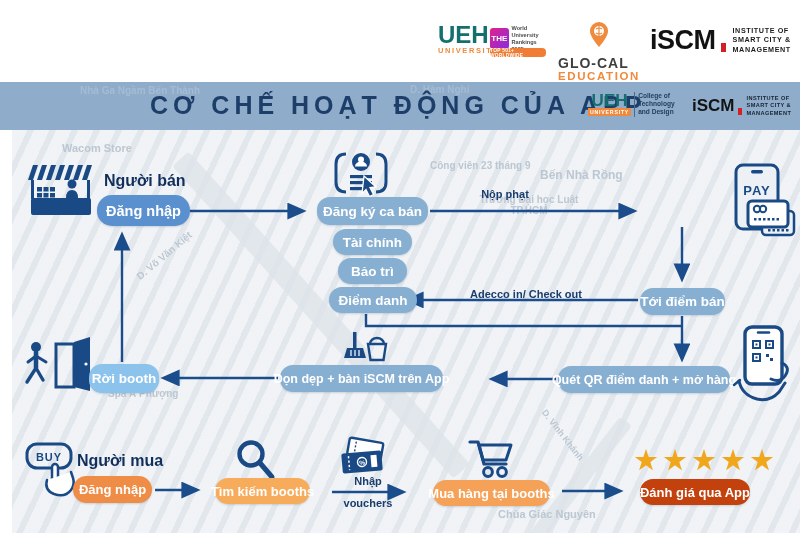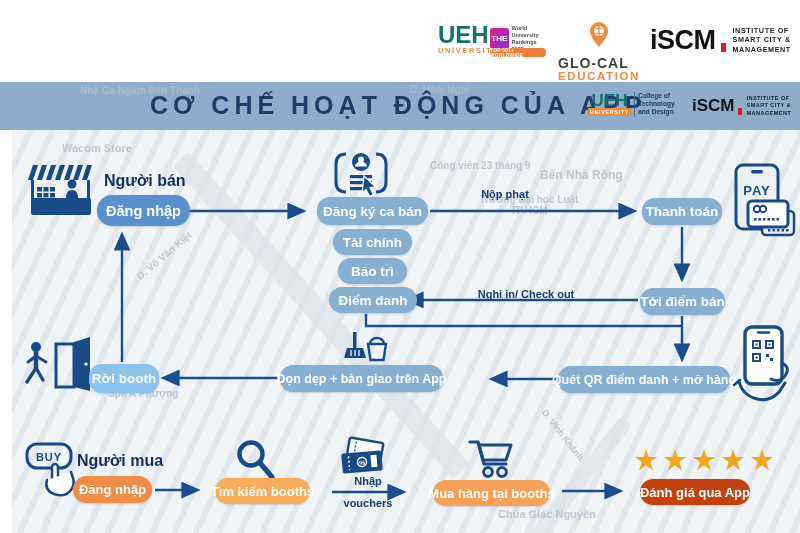--- a/index.html
+++ b/index.html
@@ -206,21 +206,20 @@
       <path d="M34,26 l12,11 -6,.5 3.5,7 -4,2 -3.5,-7 -4,4 z" fill="#1a4a85" stroke="#fff" stroke-width="1.3"></path>
     </svg>
   </span>
 
   <div class="node n-blue" style="left:317px; top:197px; width:111px; height:28px;">Đăng ký ca bán</div>
   <div class="node n-blue" style="left:333px; top:229px; width:79px; height:26px;">Tài chính</div>
   <div class="node n-blue" style="left:329px; top:287px; width:88px; height:26px;">Điểm danh</div>
   <div class="node n-blue" style="left:338px; top:258px; width:69px; height:26px;">Bảo trì</div>
 
   <div class="edge-label" style="left:445px; top:188px; width:120px;">Nộp phạt</div>
-  <div class="node n-blue" style="left:642px; top:198px; width:80px; height:27px;">Thanh toán</div>
 
   <span class="icon" style="left:720px; top:163px;">
     <svg width="76" height="80" viewBox="0 0 76 80">
       <rect x="16" y="2" width="42" height="64" rx="7" fill="#edf1f5" stroke="#1a4a85" stroke-width="3"></rect>
       <rect x="31" y="7" width="12" height="3.5" rx="1.7" fill="#1a4a85"></rect>
       <text x="37" y="32" text-anchor="middle" font-size="13" font-weight="bold" fill="#1a4a85" letter-spacing="1">PAY</text>
       <rect x="42" y="48" width="32" height="24" rx="4" fill="#edf1f5" stroke="#1a4a85" stroke-width="2.5"></rect>
       <rect x="28" y="38" width="40" height="26" rx="4" fill="#fff" stroke="#1a4a85" stroke-width="3"></rect>
       <circle cx="37" cy="46" r="3.2" stroke="#1a4a85" stroke-width="2" fill="none"></circle>
       <circle cx="43" cy="46" r="3.2" stroke="#1a4a85" stroke-width="2" fill="none"></circle>
@@ -233,35 +232,35 @@
           <rect x="56.5" y="55" width="2.5" height="2.5"></rect>
         <rect x="48" y="66" width="2.5" height="2.5"></rect>
           <rect x="52.5" y="66" width="2.5" height="2.5"></rect>
           <rect x="57" y="66" width="2.5" height="2.5"></rect>
         <rect x="61.5" y="66" width="2.5" height="2.5"></rect>
           <rect x="66" y="66" width="2.5" height="2.5"></rect>
       </g>
     </svg>
   </span>
 
-  <div class="edge-label" style="left:456px; top:288px; width:140px;">Nghi in/ Check out</div>
+  <div class="edge-label" style="left:456px; top:288px; width:140px;">Adecco in/ Check out</div>
   <div class="node n-blue" style="left:640px; top:288px; width:85px; height:27px;">Tới điểm bán</div>
 
   <span class="icon" style="left:342px; top:331px;">
     <svg width="46" height="32" viewBox="0 0 46 32">
       <rect x="11" y="1" width="3.5" height="16" fill="#1a4a85"></rect>
       <path d="M5,17 h16 l3,10 h-22 z" fill="#1a4a85"></path>
       <path d="M9,19 v6 M13,19 v6 M17,19 v6" stroke="#fff" stroke-width="1.2"></path>
       <path d="M28,13 a7,6 0 0 1 14,0" stroke="#1a4a85" stroke-width="2.4" fill="none"></path>
       <path d="M26,13 h18 l-2.5,16 h-13 z" stroke="#1a4a85" stroke-width="2.4" fill="none"></path>
     </svg>
   </span>
 
   <div class="node n-blue" style="left:558px; top:366px; width:172px; height:27px; font-size:12.5px;">Quét QR điểm danh + mở hàng</div>
-  <div class="node n-blue" style="left:280px; top:365px; width:163px; height:27px; font-size:12.5px;">Dọn dẹp + bàn giao trên App</div>
+  <div class="node n-blue" style="left:280px; top:365px; width:163px; height:27px; font-size:12.5px;">Dọn dẹp + bàn iSCM trên App</div>
 
   <span class="icon" style="left:730px; top:323px;">
     <svg width="62" height="82" viewBox="0 0 62 82">
       <rect x="15" y="4" width="37" height="57" rx="7" fill="#fff" stroke="#1a4a85" stroke-width="3.4"></rect>
       <path d="M28,9.5 h11" stroke="#1a4a85" stroke-width="2.5" stroke-linecap="round"></path>
       <g stroke="#1a4a85" stroke-width="2" fill="none">
         <rect x="23" y="18" width="7" height="7"></rect>
           <rect x="36" y="18" width="7" height="7"></rect>
           <rect x="23" y="31" width="7" height="7"></rect>
       </g>

